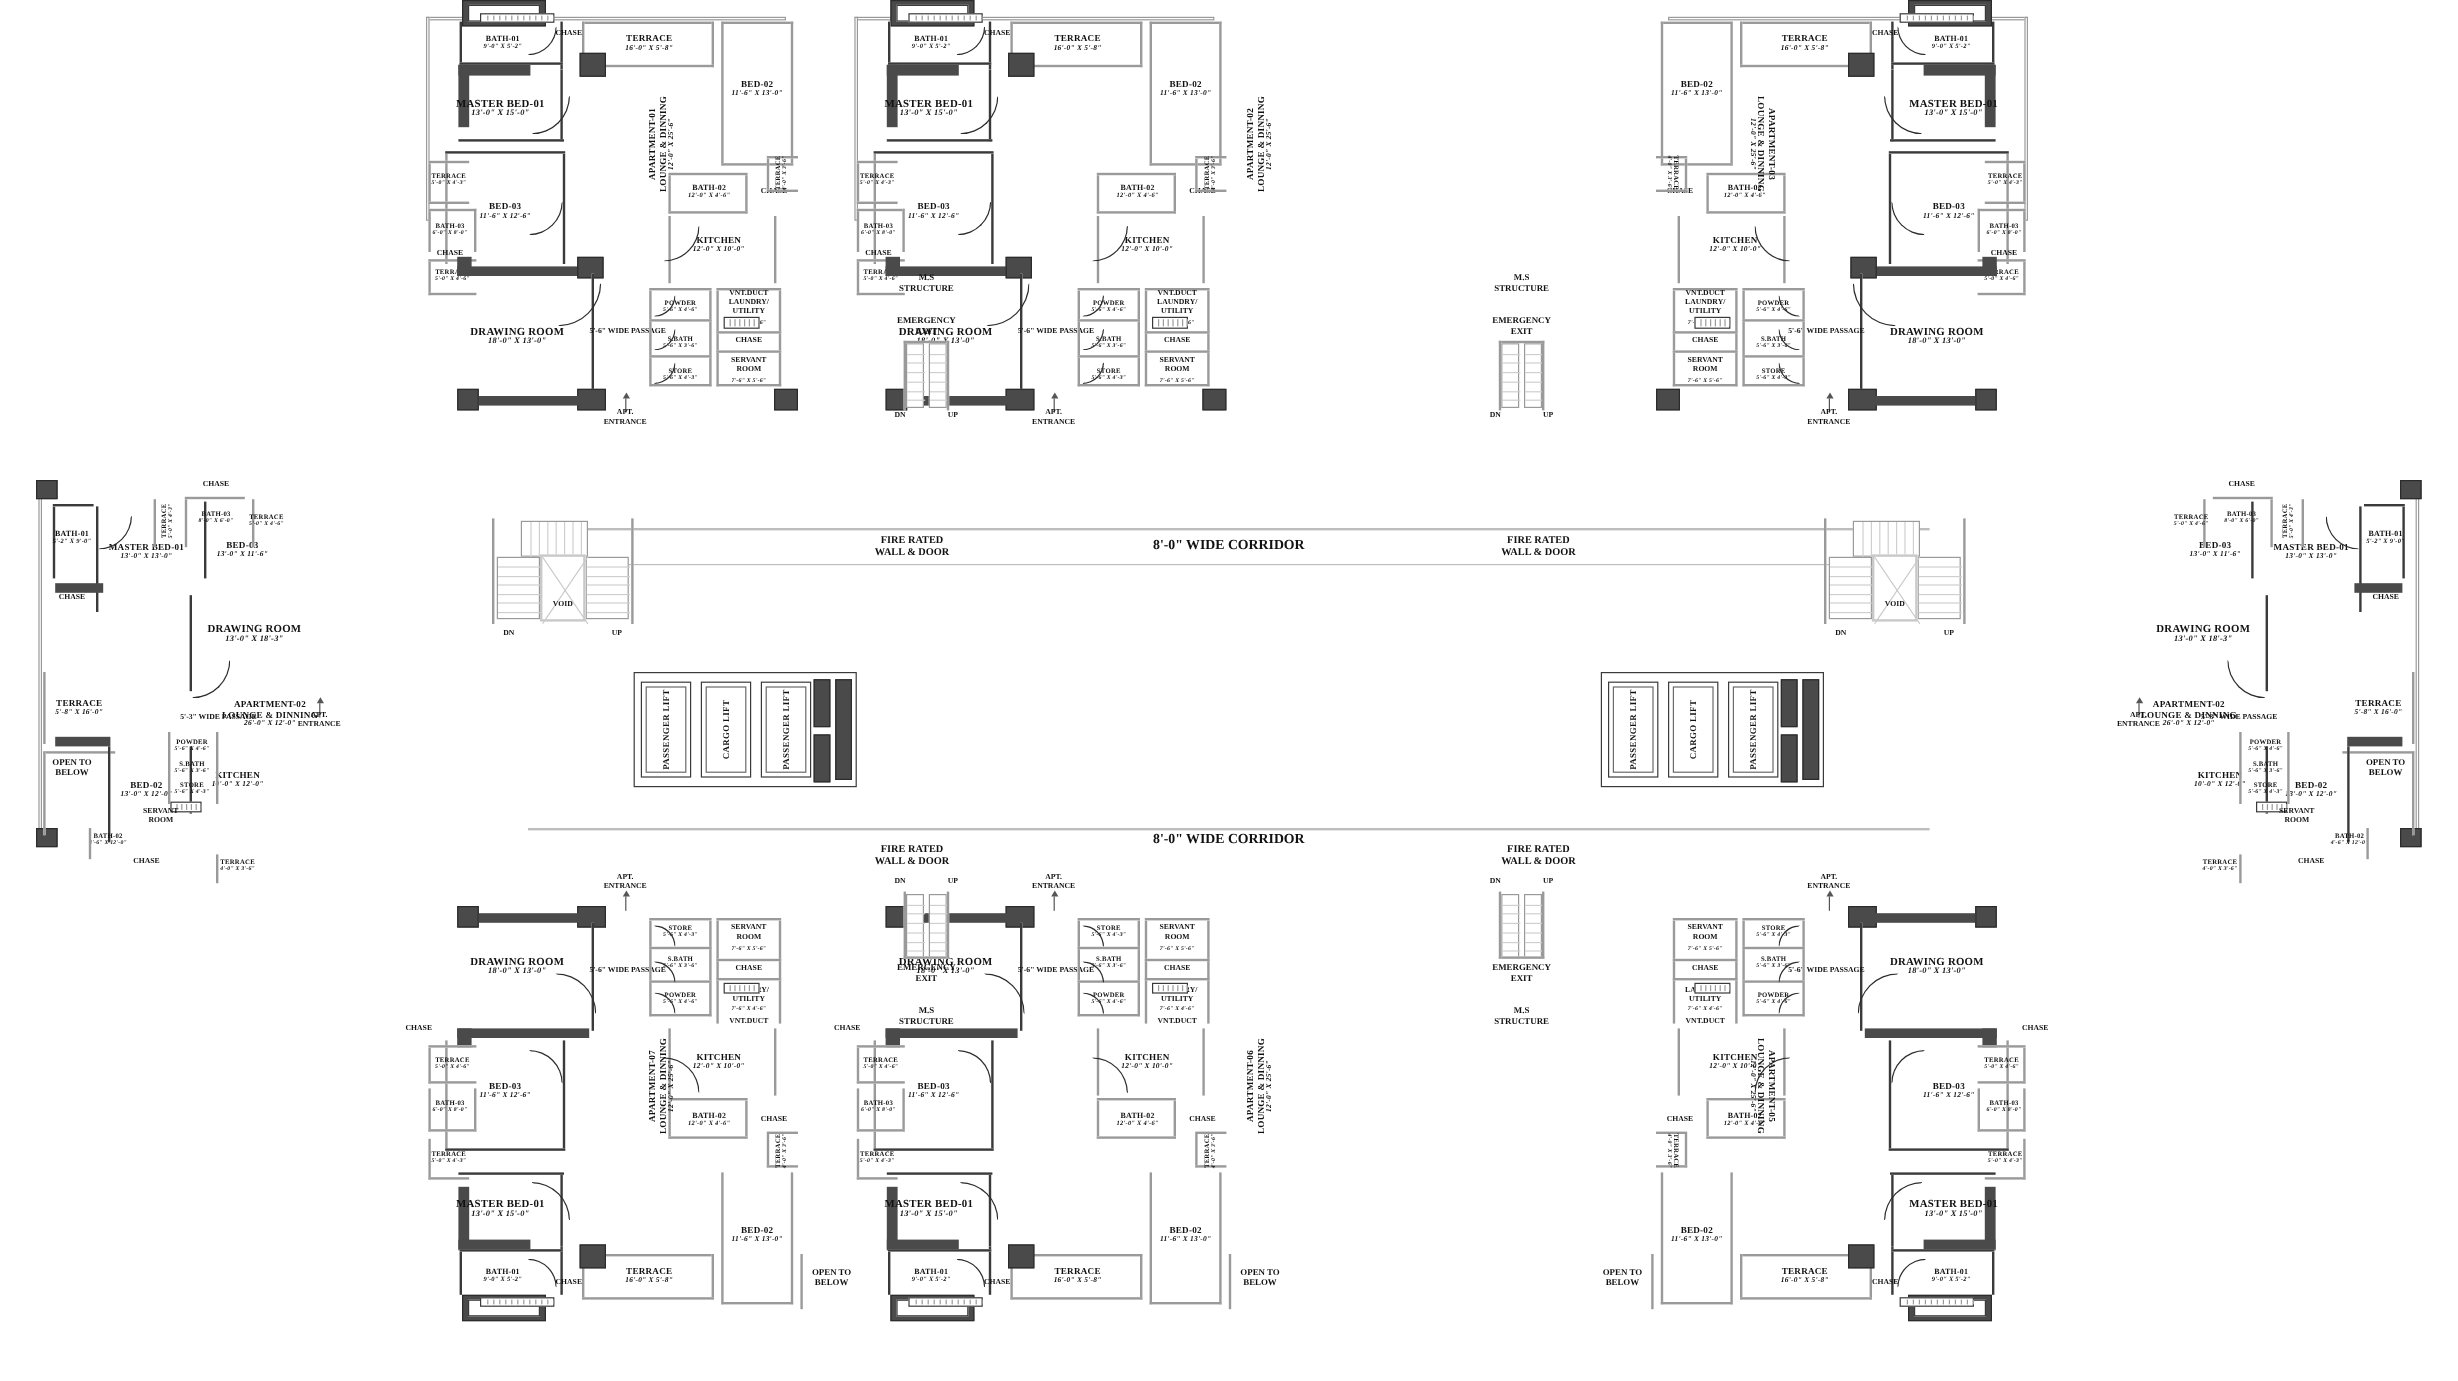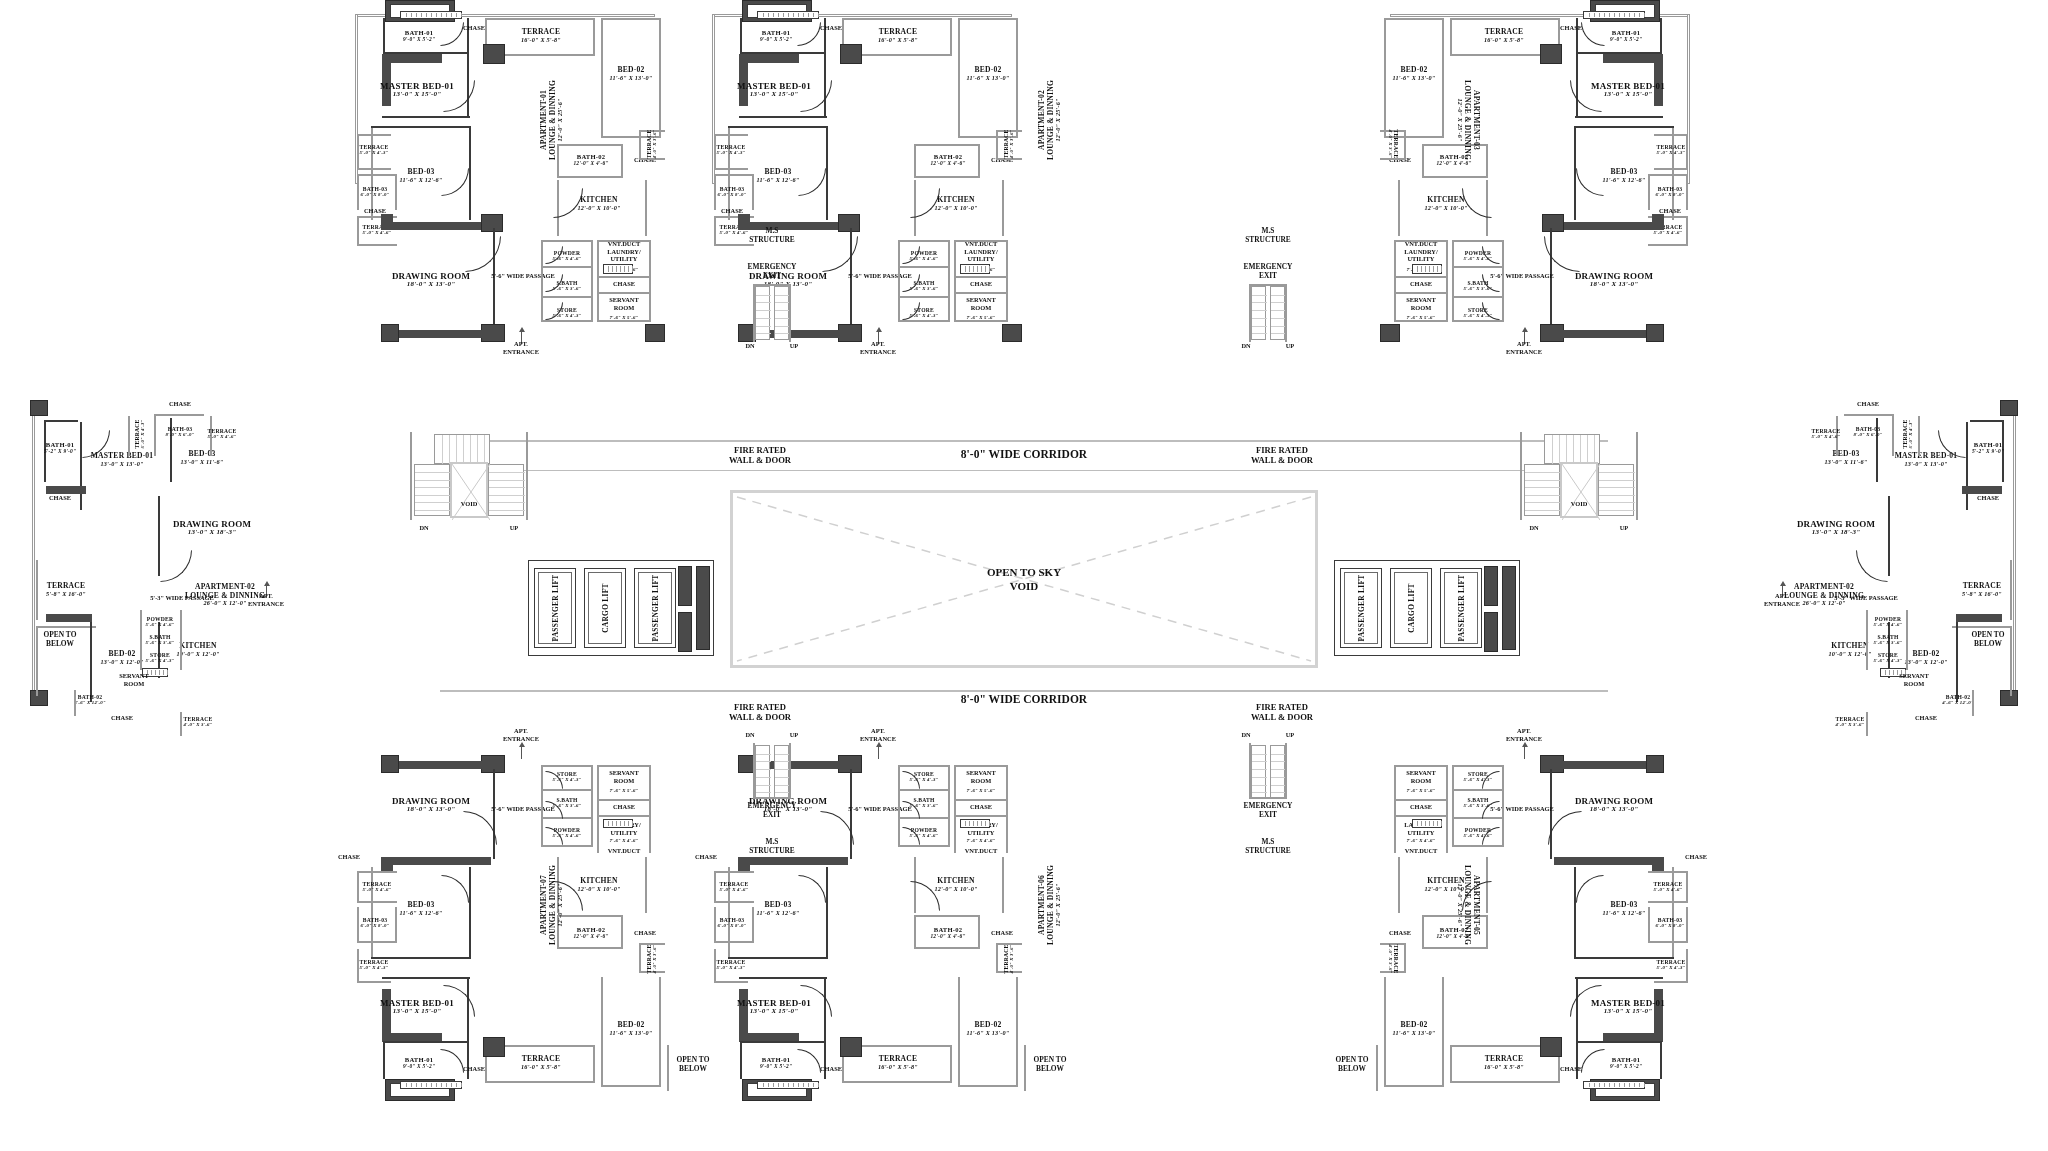--- a/index.html
+++ b/index.html
@@ -1083,30 +1083,20 @@
       <div class="inner"></div>
       <div class="liftlbl" style="left: 50%; top: 50%; transform: translate(-50%, -50%) rotate(-90deg);">CARGO LIFT</div>
     </div>
     <div class="lift" style="left: 1440px; top: 568px; width: 42px; height: 80px;">
       <div class="inner"></div>
       <div class="liftlbl" style="left: 50%; top: 50%; transform: translate(-50%, -50%) rotate(-90deg);">PASSENGER LIFT</div>
     </div>
     <div class="col" style="left: 1484px; top: 566px; width: 14px; height: 40px;"></div>
     <div class="col" style="left: 1484px; top: 612px; width: 14px; height: 40px;"></div>
     <div class="col" style="left: 1502px; top: 566px; width: 14px; height: 84px;"></div>
-    <div id="skyvoid" style="left: 730px; top: 490px; width: 588px; height: 178px;">
-      <svg width="582" height="172" style="position: absolute; left: 0px; top: 0px;">
-        <line x1="4" y1="4" x2="578" y2="168" stroke="#d0d0d0" stroke-width="1.5" stroke-dasharray="9 7"></line>
-        <line x1="578" y1="4" x2="4" y2="168" stroke="#d0d0d0" stroke-width="1.5" stroke-dasharray="9 7"></line>
-      </svg>
-      <div class="skylbl">
-        <div>OPEN TO SKY</div>
-        <div>VOID</div>
-      </div>
-    </div>
     <div class="note n12" style="left: 1024px; top: 700px;">
       <div>8'-0" WIDE CORRIDOR</div>
     </div>
     <div class="note n9" style="left: 760px; top: 712px;">
       <div>FIRE RATED</div>
       <div>WALL &amp; DOOR</div>
     </div>
     <div class="note n9" style="left: 1282px; top: 712px;">
       <div>FIRE RATED</div>
       <div>WALL &amp; DOOR</div>

